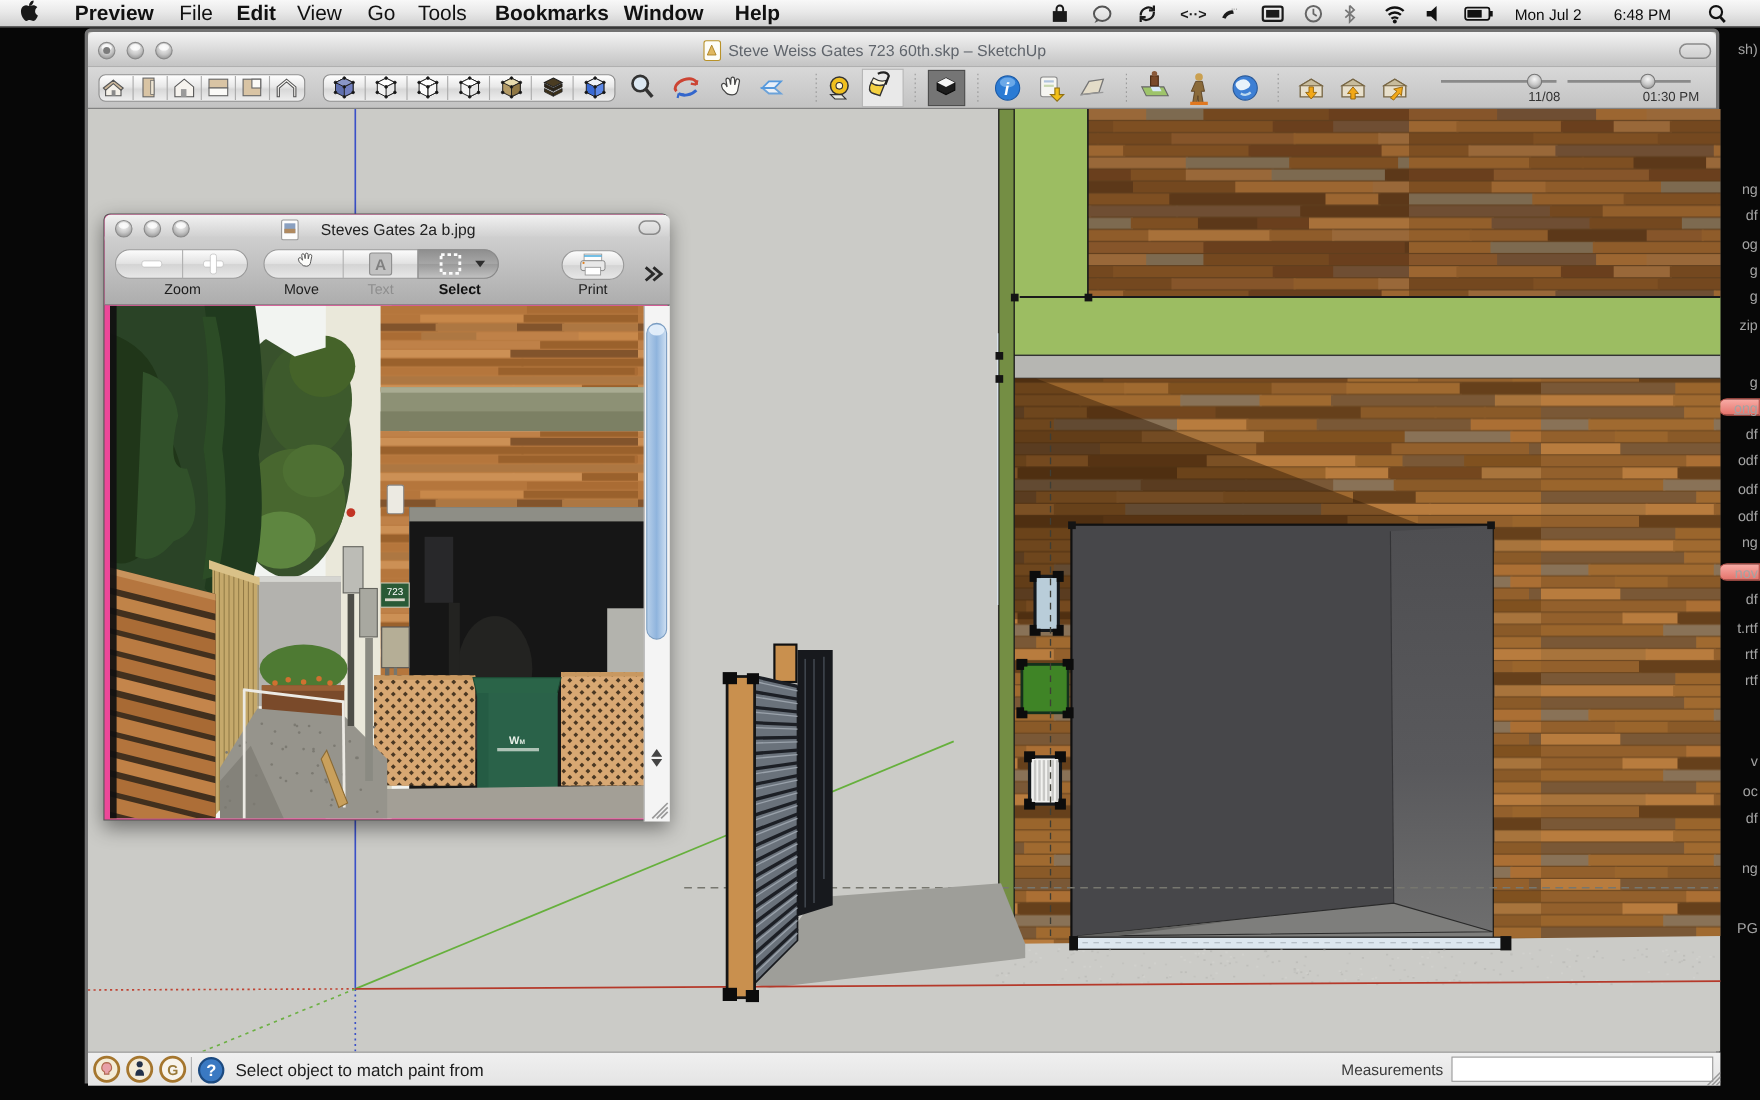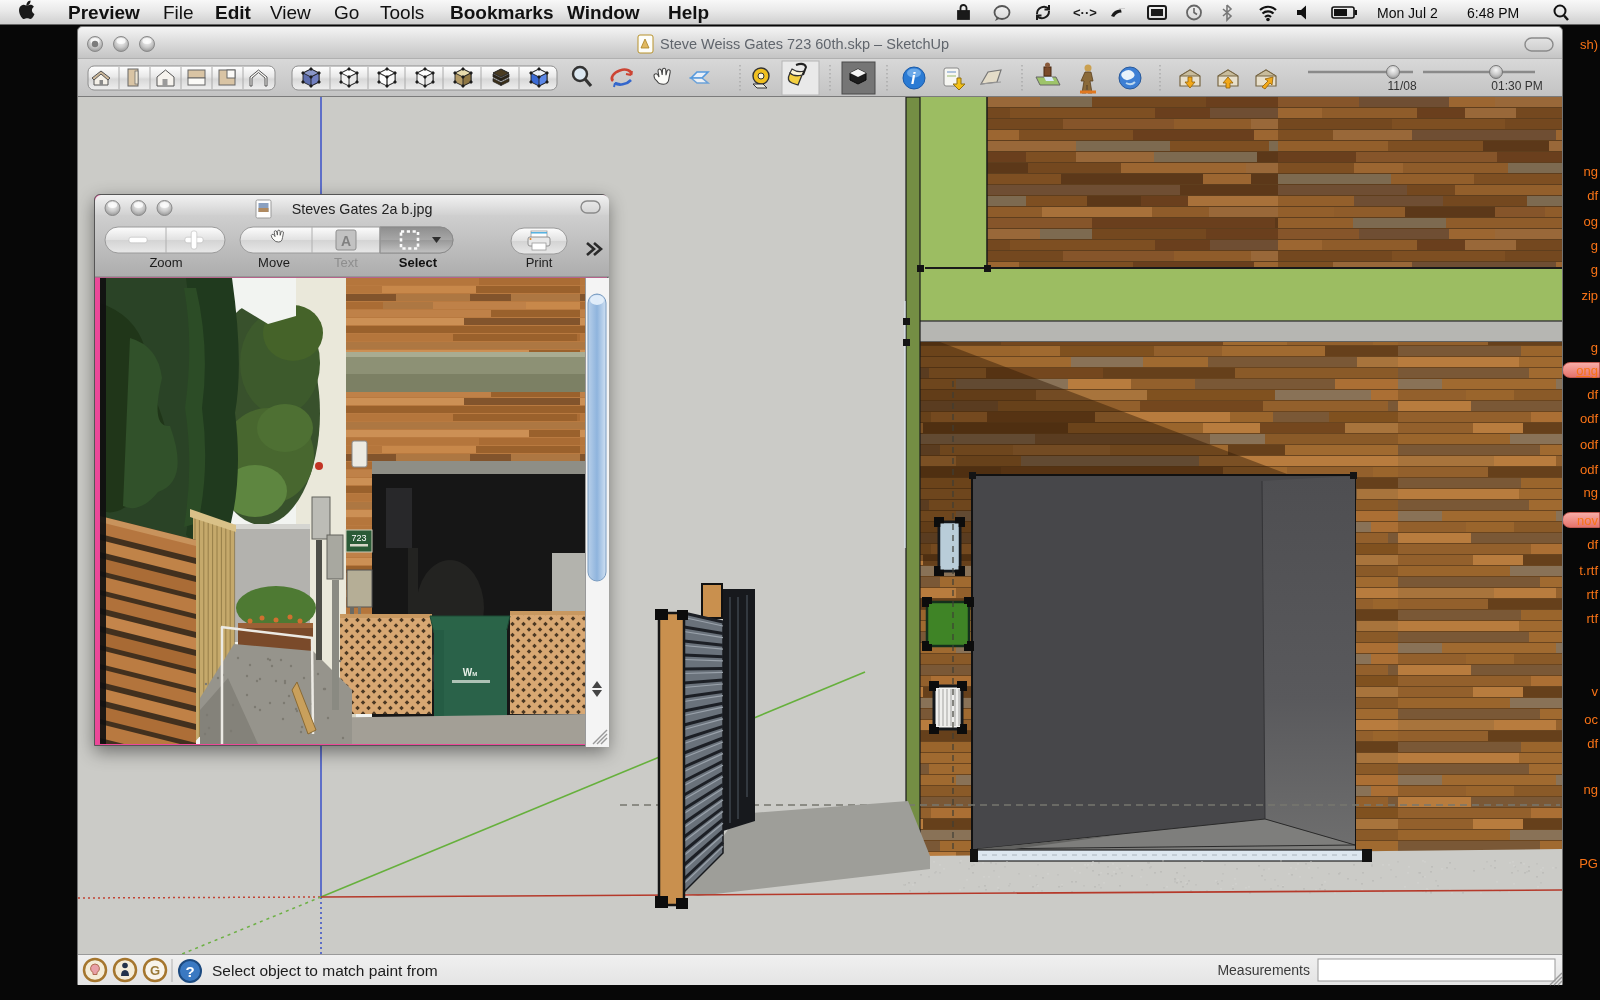--- a/index.html
+++ b/index.html
@@ -1,24 +1,24 @@
 <!DOCTYPE html>
 <html><head><meta charset="utf-8">
 <style>
 *{margin:0;padding:0;box-sizing:border-box;}
 html,body{width:1600px;height:1000px;overflow:hidden;background:#070707;font-family:"Liberation Sans",sans-serif;}
 #menubar{position:absolute;left:0;top:0;width:1600px;height:25px;background:linear-gradient(#f8f8f8,#e9e9e9 45%,#cfcfcf);border-bottom:1px solid #666;z-index:50;}
 .mi{position:absolute;top:0;height:25px;line-height:25px;font-size:19px;color:#111;}
-#suwin{position:absolute;left:77px;top:26px;width:1486px;height:959px;background:#cbcbc7;border:1px solid #737373;border-radius:5px 5px 0 0;z-index:10;}
+#suwin{position:absolute;left:77px;top:26px;width:1486px;height:959px;background:#cbcbc7;border:3px solid #737373;border-radius:5px 5px 0 0;z-index:10;}
 #sutitle{position:absolute;left:0;top:0;width:100%;height:32px;background:linear-gradient(#f4f4f4,#d9d9d9 55%,#c4c4c4);border-radius:5px 5px 0 0;border-bottom:1px solid #b0b0b0;}
 #sutoolbar{position:absolute;left:0;top:32px;width:100%;height:38px;background:linear-gradient(#d8d8d8,#c3c3c3);border-bottom:1px solid #7b7b7b;}
 #sucanvas{position:absolute;left:0;top:70px;width:1484px;height:857px;}
 #sustatus{position:absolute;left:0;top:927px;width:1484px;height:31px;background:linear-gradient(#f0f0f0,#e4e4e4);border-top:1px solid #9a9a9a;}
 #pvwin{position:absolute;left:94px;top:194px;width:514px;height:552px;border-radius:6px 6px 0 0;background:#ec4899;z-index:20;box-shadow:0 6px 18px rgba(0,0,0,0.45);border:1px solid #555;}
-.fname{position:absolute;right:2px;height:16px;line-height:16px;font-size:13px;color:#f97316;z-index:5;text-align:right;}
+.fname{position:absolute;right:2px;height:16px;line-height:16px;font-size:13px;color:#a3a3a3;z-index:5;text-align:right;}
 .pill{position:absolute;right:0px;width:38px;height:16px;border-radius:8px 0 0 8px;background:linear-gradient(#f8aca6,#e4736b);border:1px solid #c05a52;z-index:4;}
 </style></head><body>
 
 <div id="menubar">
     <svg width="1600" height="25" style="position:absolute;left:0;top:0">
       <path d="M36 6 c1.5-1.8 1.3-3.6 1.2-4.2 c-1.6 0.1-3 1-3.8 2.1 c-0.8 1-1.3 2.4-1.1 3.9 C34 7.9 35.2 7 36 6 z M38.9 13.7 c0-2.9 2.4-4.3 2.5-4.4 c-1.4-2-3.5-2.2-4.2-2.3 c-1.8-0.2-3.5 1-4.4 1 c-0.9 0-2.3-1-3.8-1 c-2 0-3.8 1.1-4.8 2.9 c-2 3.5-0.5 8.8 1.5 11.6 c1 1.4 2.1 3 3.6 2.9 c1.5-0.1 2-0.9 3.8-0.9 c1.8 0 2.3 0.9 3.8 0.9 c1.6 0 2.6-1.4 3.5-2.8 c1.1-1.6 1.6-3.2 1.6-3.3 C41.9 18.2 38.9 17 38.9 13.7 z" transform="translate(0,-1) scale(0.82)" fill="#1a1a1a"></path>
     </svg>
     <div class="mi" style="left:68px;font-weight:bold;">Preview</div>
     <div class="mi" style="left:163px;font-weight:normal;">File</div>
     <div class="mi" style="left:215px;font-weight:bold;">Edit</div>
@@ -83,21 +83,21 @@
 <div class="pill" style="top:512px;"></div>
 <div class="fname" style="top:513px;">nov</div>
 <div class="fname" style="top:537px;">df</div>
 <div class="fname" style="top:563px;">t.rtf</div>
 <div class="fname" style="top:587px;">rtf</div>
 <div class="fname" style="top:611px;">rtf</div>
 <div class="fname" style="top:684px;">v</div>
 <div class="fname" style="top:712px;">oc</div>
 <div class="fname" style="top:736px;">df</div>
 <div class="fname" style="top:782px;">ng</div>
-<div class="fname" style="top:856px;margin-left:16px;">PG</div>
+<div class="fname" style="top:836px;margin-left:16px;">PG</div>
 <div id="suwin">
     <div id="sutitle"><svg width="1484" height="32">
         <defs>
           <radialGradient id="glassGrad" cx="50%" cy="35%" r="70%">
             <stop offset="0%" stop-color="#f6f6f6"></stop>
             <stop offset="55%" stop-color="#c8c8c8"></stop>
             <stop offset="100%" stop-color="#8e8e8e"></stop>
           </radialGradient>
         </defs>
         <circle cx="17" cy="17" r="7.5" fill="url(#glassGrad)" stroke="#8a8a8a" stroke-width="1"></circle>

